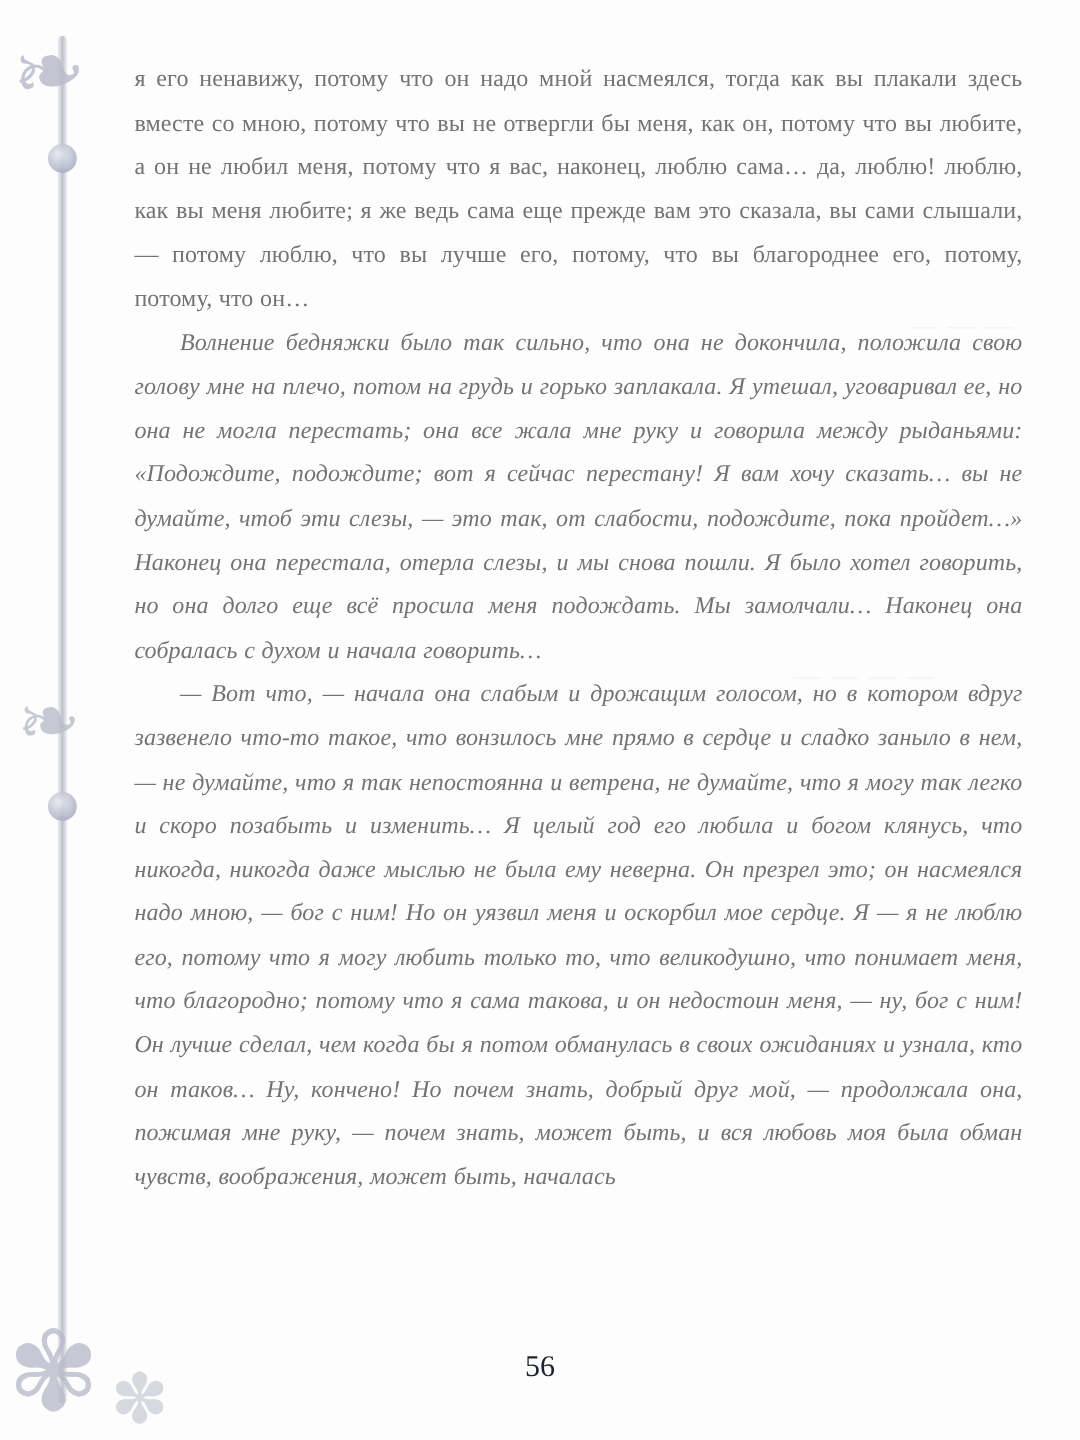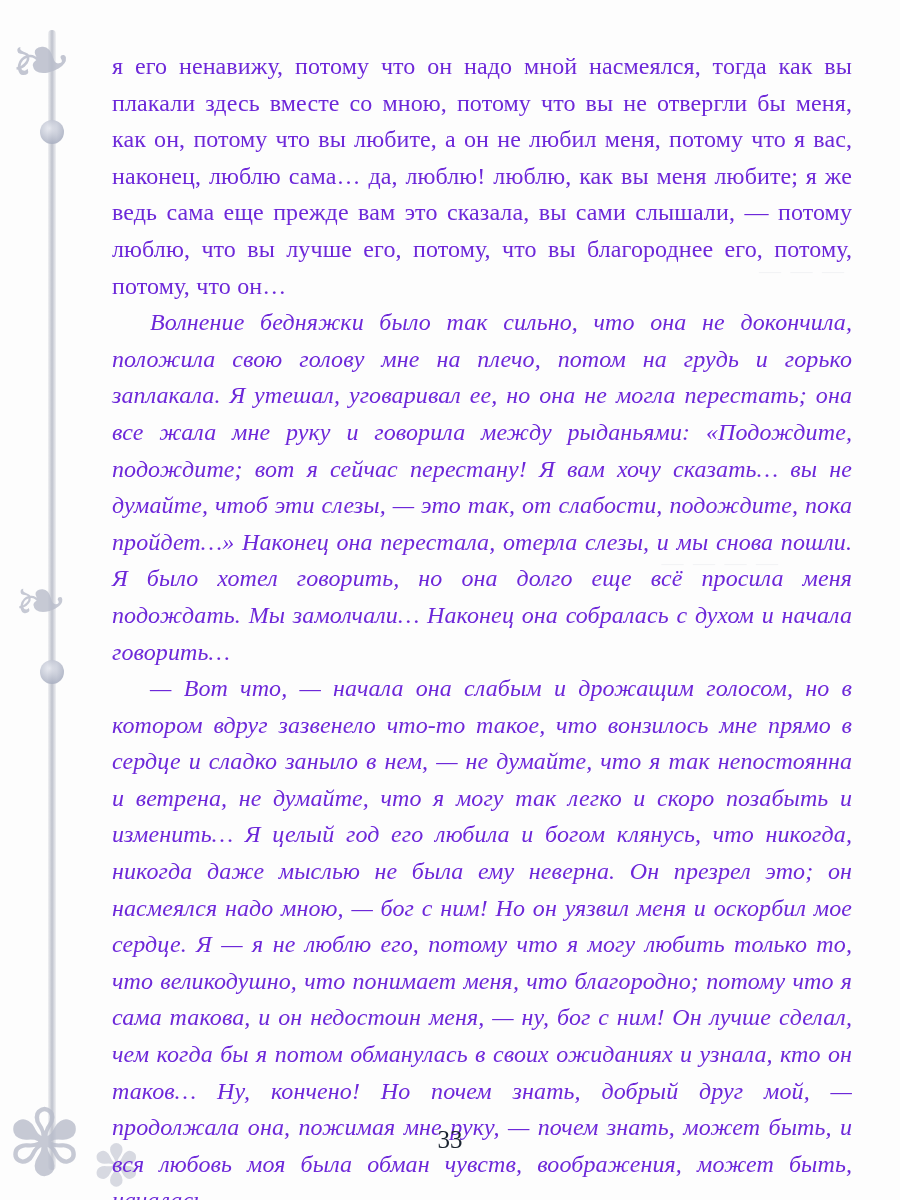--- a/index.html
+++ b/index.html
@@ -75,23 +75,23 @@
   .node-b { top: 660px; }
 
   .text-column {
     position: absolute;
     left: 112px;
     top: 48px;
     width: 740px;
   }
   p.para {
     margin: 0;
-    font-size: 24px;
+    font-size: 20px;
     line-height: 36.6px;
-    color: #6d28d9;
+    color: #737373;
     text-align: justify;
     text-justify: inter-word;
     letter-spacing: 0.1px;
     word-spacing: 0.4px;
     -webkit-hyphens: none;
     hyphens: none;
   }
   p.indent {
     text-indent: 38px;
     font-style: italic;
@@ -134,15 +134,15 @@
 
   <div class="ghost ghost-a">— — —</div>
   <div class="ghost ghost-b">— — — —</div>
 
   <div class="text-column">
     <p class="para">я его ненавижу, потому что он надо мной насмеялся, тогда как вы плакали здесь вместе со мною, потому что вы не отвергли бы меня, как он, потому что вы любите, а он не любил меня, потому что я вас, наконец, люблю сама… да, люблю! люблю, как вы меня любите; я же ведь сама еще прежде вам это сказала, вы сами слышали, — потому люблю, что вы лучше его, потому, что вы благороднее его, потому, потому, что он…</p>
     <p class="para indent">Волнение бедняжки было так сильно, что она не докончила, положила свою голову мне на плечо, потом на грудь и горько заплакала. Я утешал, уговаривал ее, но она не могла перестать; она все жала мне руку и говорила между рыданьями: «Подождите, подождите; вот я сейчас перестану! Я вам хочу сказать… вы не думайте, чтоб эти слезы, — это так, от слабости, подождите, пока пройдет…» Наконец она перестала, отерла слезы, и мы снова пошли. Я было хотел говорить, но она долго еще всё просила меня подождать. Мы замолчали… Наконец она собралась с духом и начала говорить…</p>
     <p class="para indent">— Вот что, — начала она слабым и дрожащим голосом, но в котором вдруг зазвенело что-то такое, что вонзилось мне прямо в сердце и сладко заныло в нем, — не думайте, что я так непостоянна и ветрена, не думайте, что я могу так легко и скоро позабыть и изменить… Я целый год его любила и богом клянусь, что никогда, никогда даже мыслью не была ему неверна. Он презрел это; он насмеялся надо мною, — бог с ним! Но он уязвил меня и оскорбил мое сердце. Я — я не люблю его, потому что я могу любить только то, что великодушно, что понимает меня, что благородно; потому что я сама такова, и он недостоин меня, — ну, бог с ним! Он лучше сделал, чем когда бы я потом обманулась в своих ожиданиях и узнала, кто он таков… Ну, кончено! Но почем знать, добрый друг мой, — продолжала она, пожимая мне руку, — почем знать, может быть, и вся любовь моя была обман чувств, воображения, может быть, началась</p>
   </div>
 
-  <div class="pagenum">33</div>
+  <div class="pagenum">56</div>
 
 </div>
 
 </body></html>

